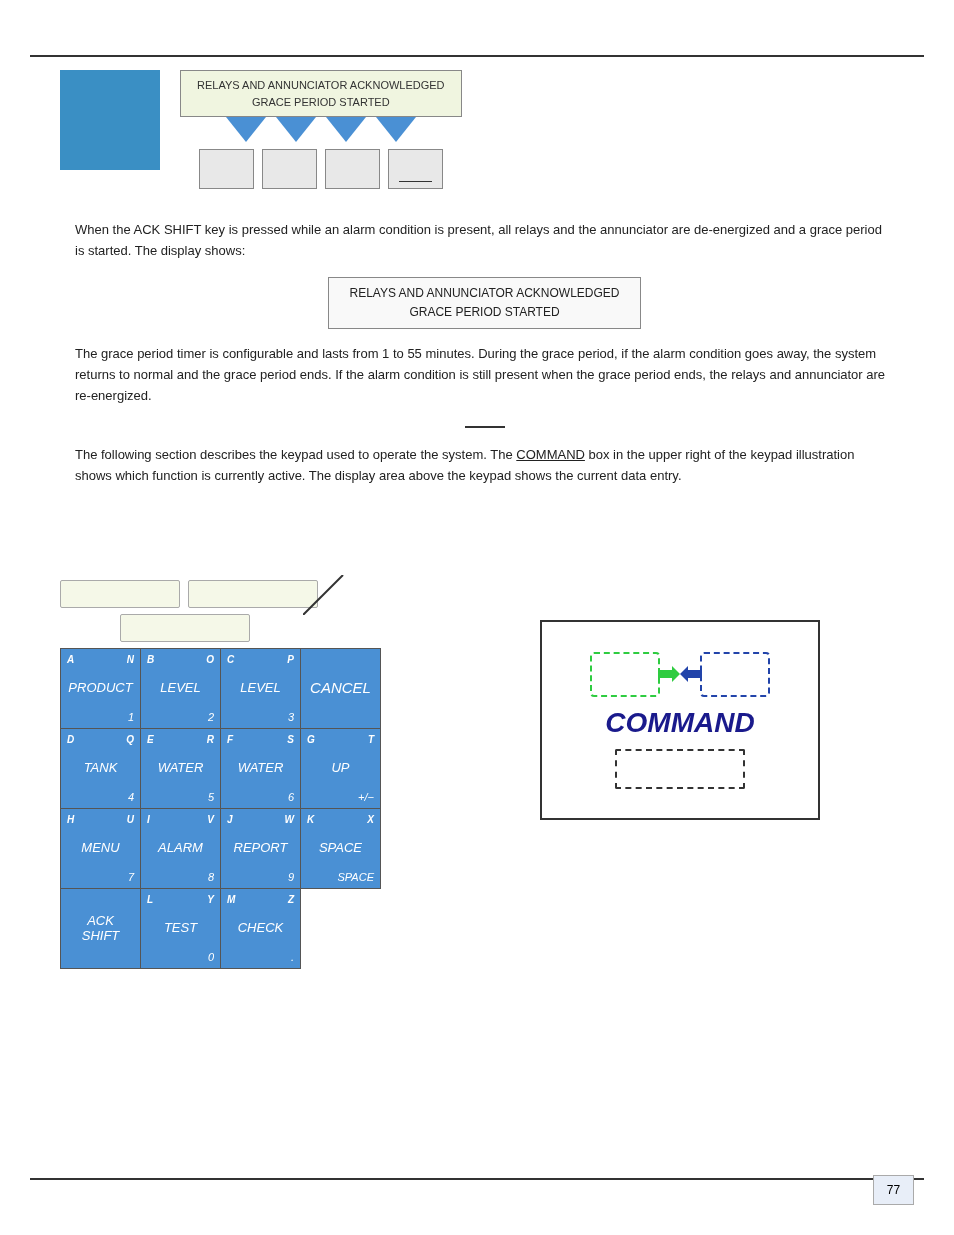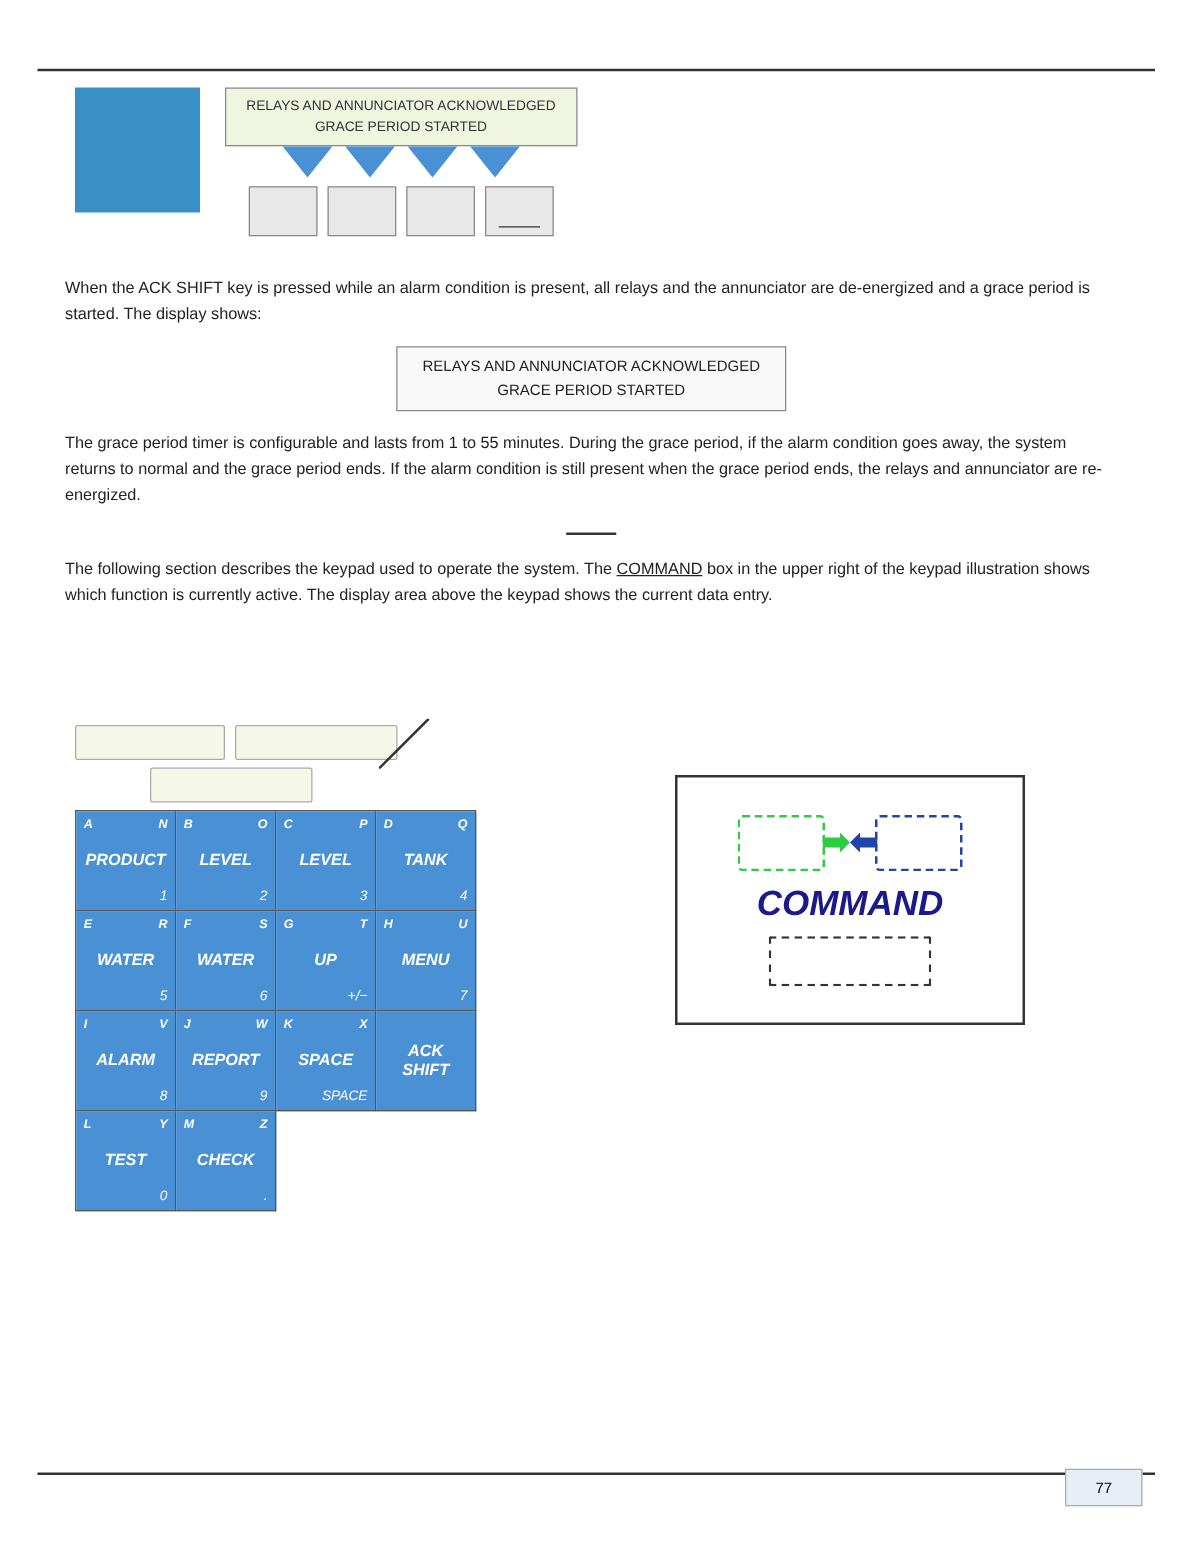--- a/index.html
+++ b/index.html
@@ -89,21 +89,21 @@
       left: 10px;
       right: 10px;
       height: 1px;
       background: #333;
     }
 
     
     .middle-text {
       position: absolute;
       top: 220px;
-      left: 52px;
+      left: 75px;
       right: 60px;
       font-size: 13px;
       color: #333;
       line-height: 1.6;
     }
 
     .underline-word {
       text-decoration: underline;
     }
 
@@ -168,21 +168,21 @@
       font-weight: bold;
       font-style: italic;
       color: #fff;
       display: flex;
       justify-content: space-between;
       width: 100%;
     }
 
     .key-main-label {
       font-size: 13px;
-      font-weight: bold;
+      font-weight: normal;
       font-style: italic;
       color: #fff;
       text-align: center;
       width: 100%;
       line-height: 1.1;
     }
 
     .key-number {
       font-size: 11px;
       font-style: italic;
@@ -245,21 +245,21 @@
       height: 40px;
       border: 2px dashed #333;
       border-radius: 2px;
     }
 
     
     .page-box {
       position: absolute;
       bottom: 30px;
       right: 40px;
-      width: 62px;
+      width: 41px;
       height: 30px;
       border: 1px solid #aaa;
       background: #e8eef8;
       display: flex;
       align-items: center;
       justify-content: center;
       font-size: 12px;
     }
 
     
@@ -380,20 +380,28 @@
       <div class="key-number">2</div>
     </div>
     <div class="key-cell">
       <div class="key-top-labels">
           <span>C</span>
           <span>P</span>
         </div>
       <div class="key-main-label">LEVEL</div>
       <div class="key-number">3</div>
     </div>
+    <div class="key-cell key-cancel">
+      <div class="key-top-labels">
+          <span></span>
+          <span></span>
+        </div>
+      <div class="key-main-label" style="font-size:15px;">CANCEL</div>
+      <div class="key-number"></div>
+    </div>
 
     <div class="key-cell">
       <div class="key-top-labels">
           <span>D</span>
           <span>Q</span>
         </div>
       <div class="key-main-label">TANK</div>
       <div class="key-number">4</div>
     </div>
     <div class="key-cell">

